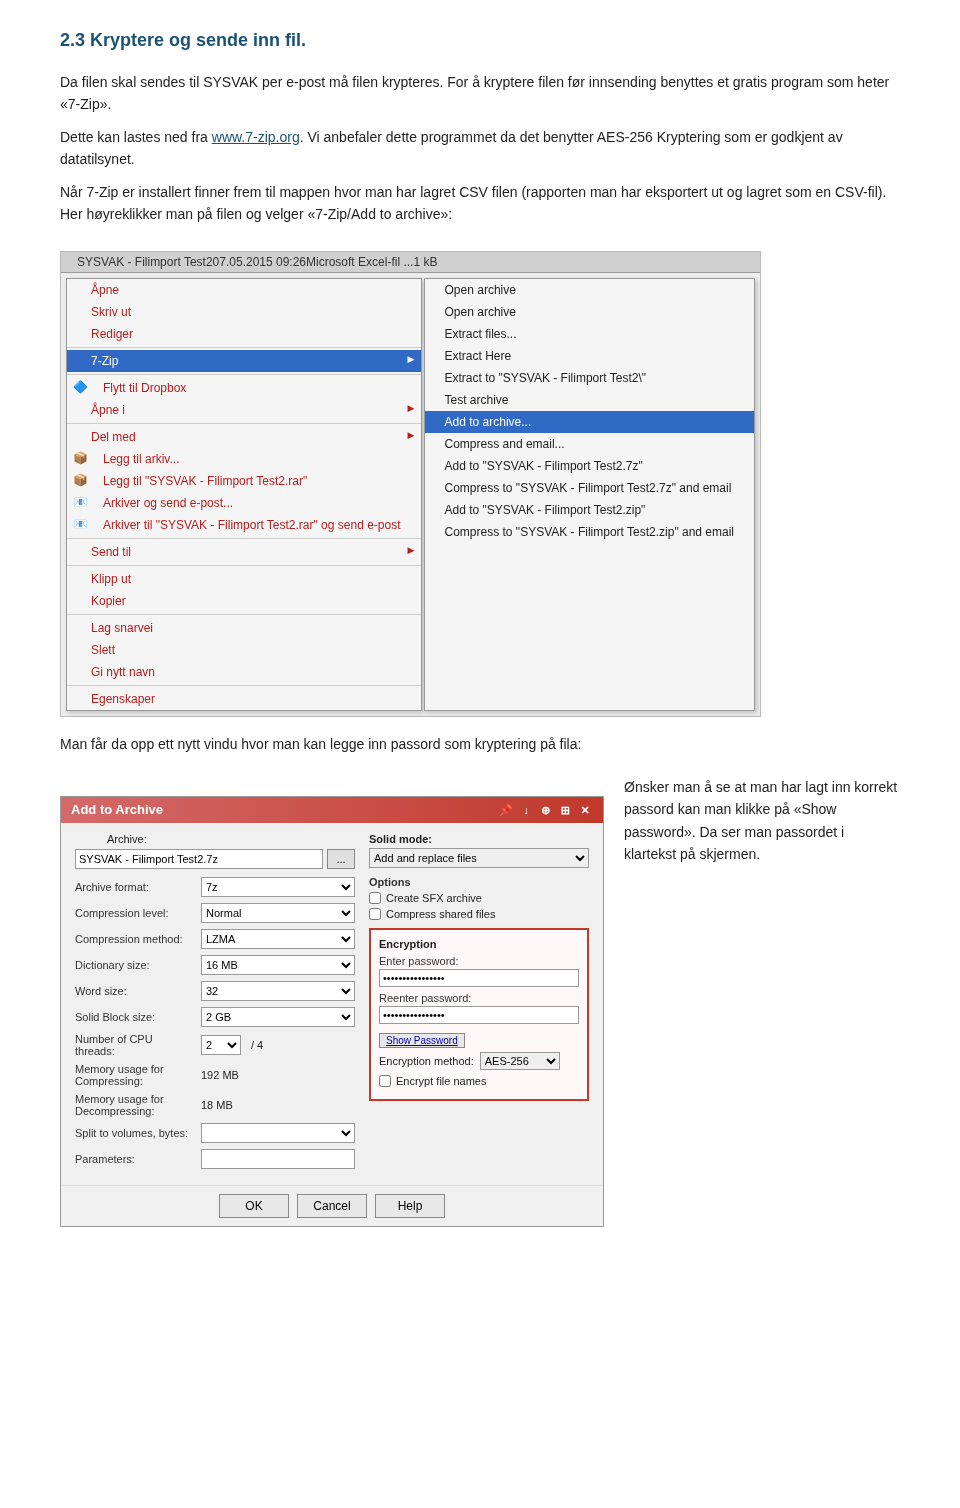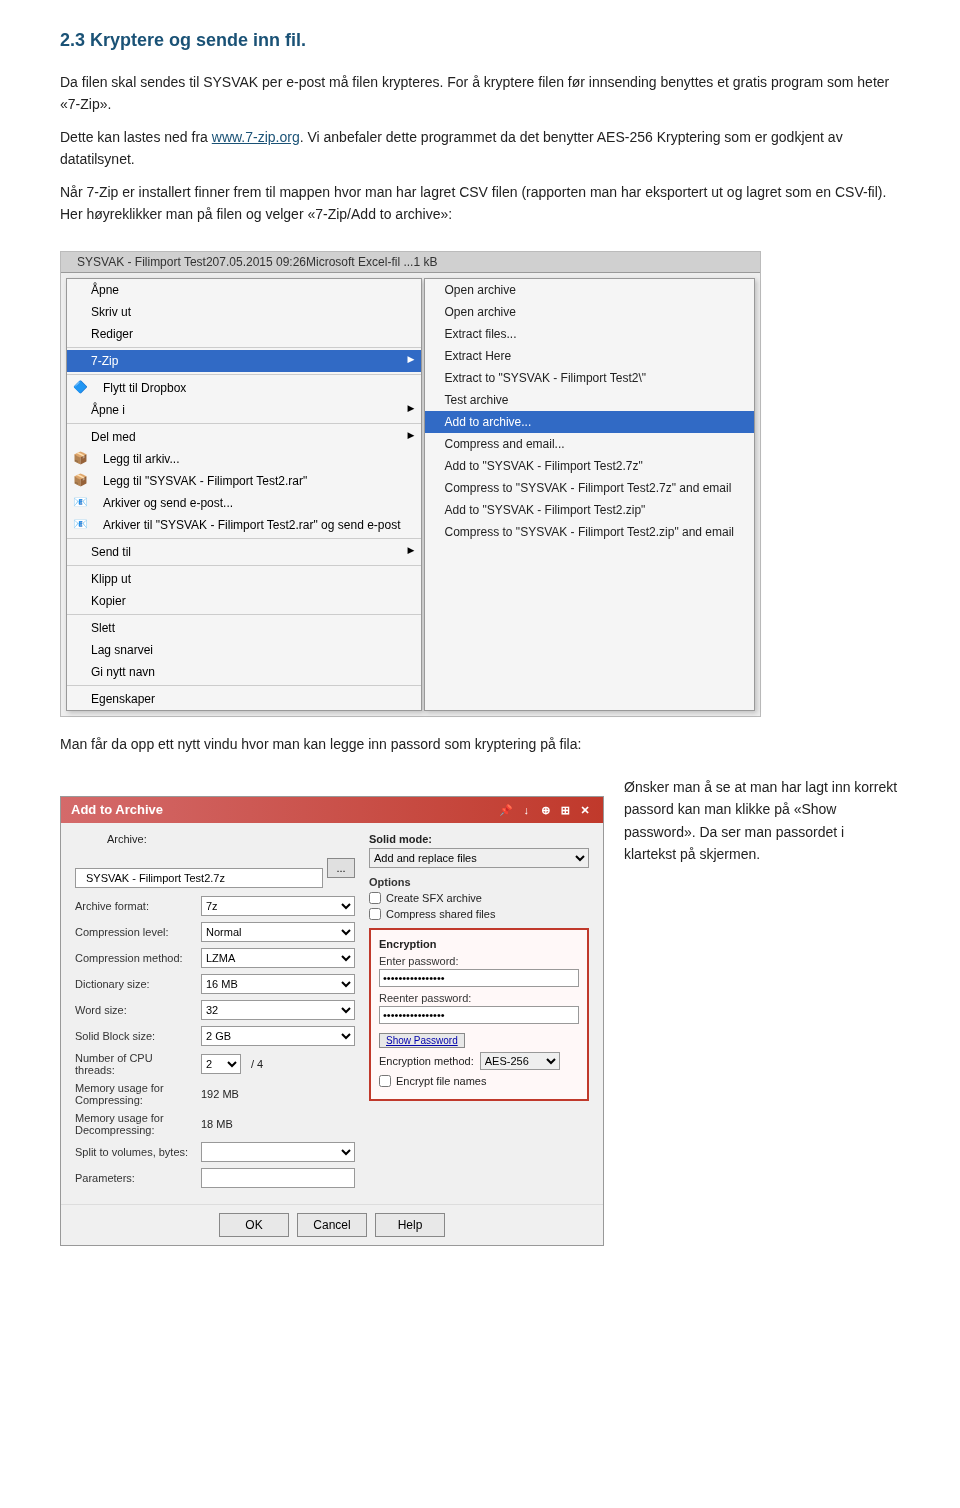--- a/index.html
+++ b/index.html
@@ -43,21 +43,21 @@
       background: #f5f5f5;
       border: 1px solid #999;
       min-width: 240px;
       box-shadow: 2px 2px 5px rgba(0,0,0,0.2);
       font-size: 12px;
     }
     .context-menu .menu-item {
       padding: 4px 20px 4px 24px;
       cursor: pointer;
       white-space: nowrap;
-      color: #000000;
+      color: #b91c1c;
       position: relative;
     }
     .context-menu .menu-item:hover, .context-menu .menu-item.active {
       background: #316AC5;
       color: #fff;
     }
     .context-menu .menu-separator {
       border-top: 1px solid #ccc;
       margin: 2px 0;
     }
@@ -170,22 +170,21 @@
       gap: 4px;
       margin-bottom: 8px;
       align-items: center;
     }
     .archive-path-input {
       flex: 1;
       height: 20px;
       border: 1px solid #999;
       background: #fff;
       font-size: 11px;
-      padding: 1px 10px;
-      margin-top: 19px;
+      padding: 1px 3px;
     }
     .browse-btn {
       width: 28px;
       height: 20px;
       border: 1px solid #888;
       background: #e0e0e0;
       font-size: 11px;
       cursor: pointer;
     }
     .section-label {
@@ -364,22 +363,22 @@
       <div class="menu-item has-icon">
         <span class="menu-icon">📧</span>
         Arkiver til "SYSVAK - Filimport Test2.rar" og send e-post
       </div>
       <div class="menu-separator"></div>
       <div class="menu-item has-sub">Send til</div>
       <div class="menu-separator"></div>
       <div class="menu-item">Klipp ut</div>
       <div class="menu-item">Kopier</div>
       <div class="menu-separator"></div>
+      <div class="menu-item">Lag snarvei</div>
       <div class="menu-item">Slett</div>
-      <div class="menu-item">Lag snarvei</div>
       <div class="menu-item">Gi nytt navn</div>
       <div class="menu-separator"></div>
       <div class="menu-item">Egenskaper</div>
     </div>
 
     <div class="submenu">
       <div class="menu-item">Open archive</div>
       <div class="menu-item has-sub">Open archive</div>
       <div class="menu-item">Extract files...</div>
       <div class="menu-item">Extract Here</div>

